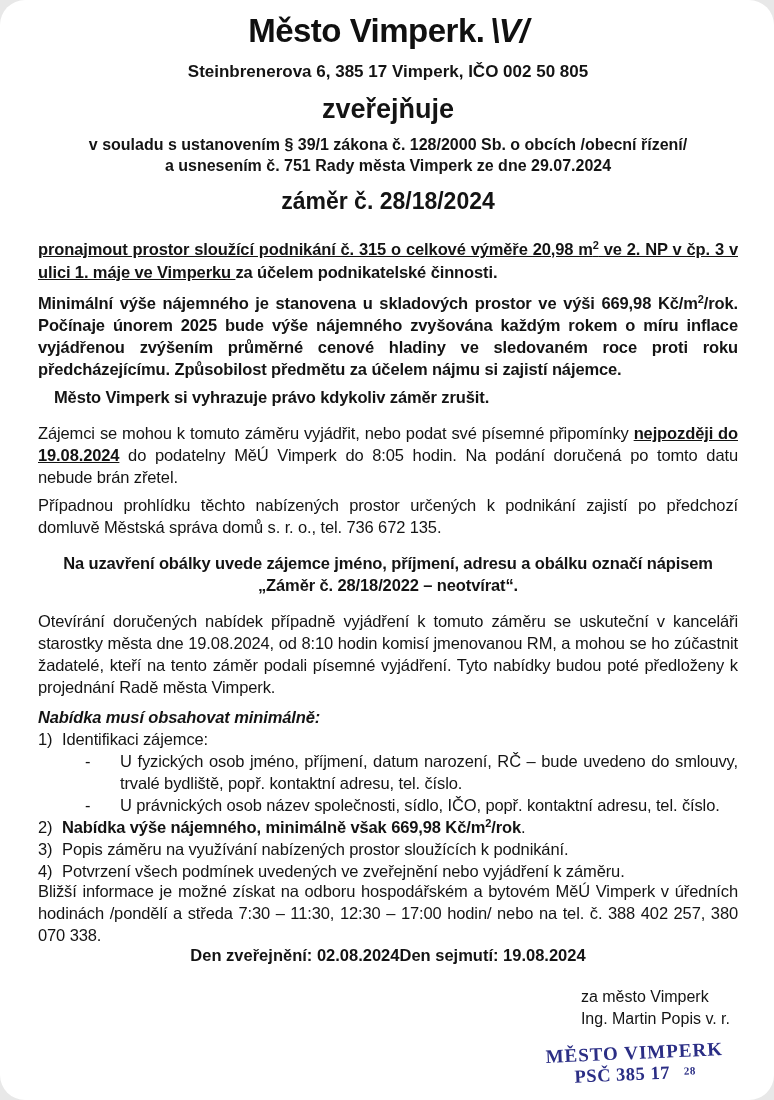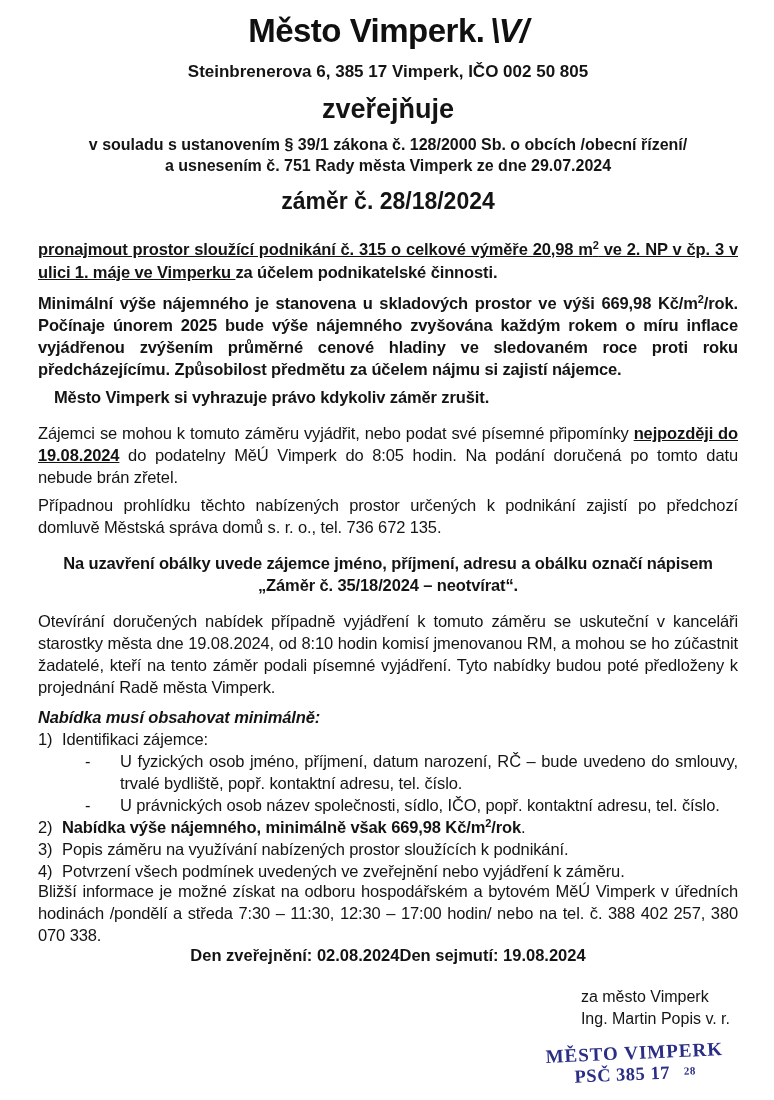--- a/index.html
+++ b/index.html
@@ -4,20 +4,21 @@
 <style>
   html,body { margin:0; padding:0; background:#e8e8e8; }
   .page {
     position: relative;
     width: 774px; height: 1100px;
     margin: 0 auto;
     background: #ffffff;
     font-family: "Liberation Sans", sans-serif;
     color: #141414;
     overflow: hidden;
+    border-radius: 25px;
   }
   .abs { position: absolute; left: 38px; right: 36px; }
   .b { font-weight: bold; }
   .u { text-decoration: underline; }
   .page-title {
     top: 12px; font-size: 33px; font-weight: bold; letter-spacing: -0.5px;
     text-align: center; color: #101010;
   }
   .logo-mark { font-style: italic; font-weight: bold; letter-spacing: -1px; padding-left: 6px; }
   .address-line { top: 62px; font-size: 17px; font-weight: bold; text-align: center; }
@@ -84,21 +85,21 @@
   <div class="abs body-txt cancel">Město Vimperk si vyhrazuje právo kdykoliv záměr zrušit.</div>
 
   <div class="abs body-txt objections">
     <span>Zájemci se mohou k tomuto záměru vyjádřit, nebo podat své písemné připomínky </span><span class="b u">nejpozději do 19.08.2024</span><span> do podatelny MěÚ Vimperk do 8:05 hodin. Na podání doručená po tomto datu nebude brán zřetel.</span>
   </div>
 
   <div class="abs body-txt viewing">Případnou prohlídku těchto nabízených prostor určených k podnikání zajistí po předchozí domluvě Městská správa domů s. r. o., tel. 736 672 135.</div>
 
   <div class="abs body-txt envelope">
     <div>Na uzavření obálky uvede zájemce jméno, příjmení, adresu a obálku označí nápisem</div>
-    <div>„Záměr č. 35/18/2024 – neotvírat“.</div>
+    <div>„Záměr č. 28/18/2022 – neotvírat“.</div>
   </div>
 
   <div class="abs body-txt opening">Otevírání doručených nabídek případně vyjádření k tomuto záměru se uskuteční v kanceláři starostky města dne 19.08.2024, od 8:10 hodin komisí jmenovanou RM, a mohou se ho zúčastnit žadatelé, kteří na tento záměr podali písemné vyjádření. Tyto nabídky budou poté předloženy k projednání Radě města Vimperk.</div>
 
   <div class="abs body-txt requirements">
     <div class="req-heading">Nabídka musí obsahovat minimálně:</div>
 
     <div class="req-item">
       <span class="req-num">1)</span>
       <span class="req-text">Identifikaci zájemce:</span>

